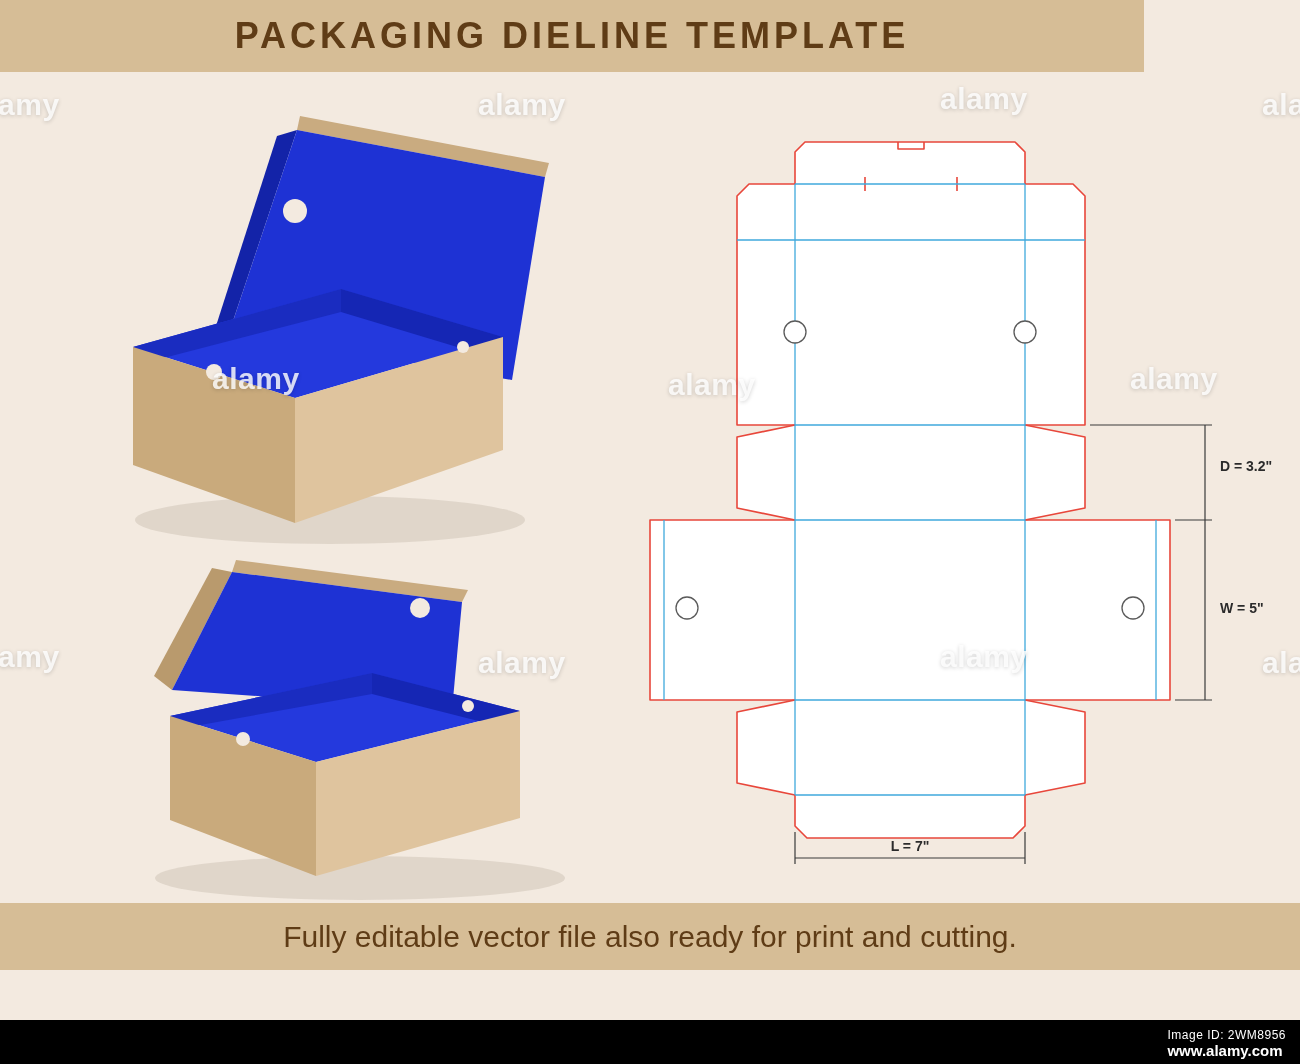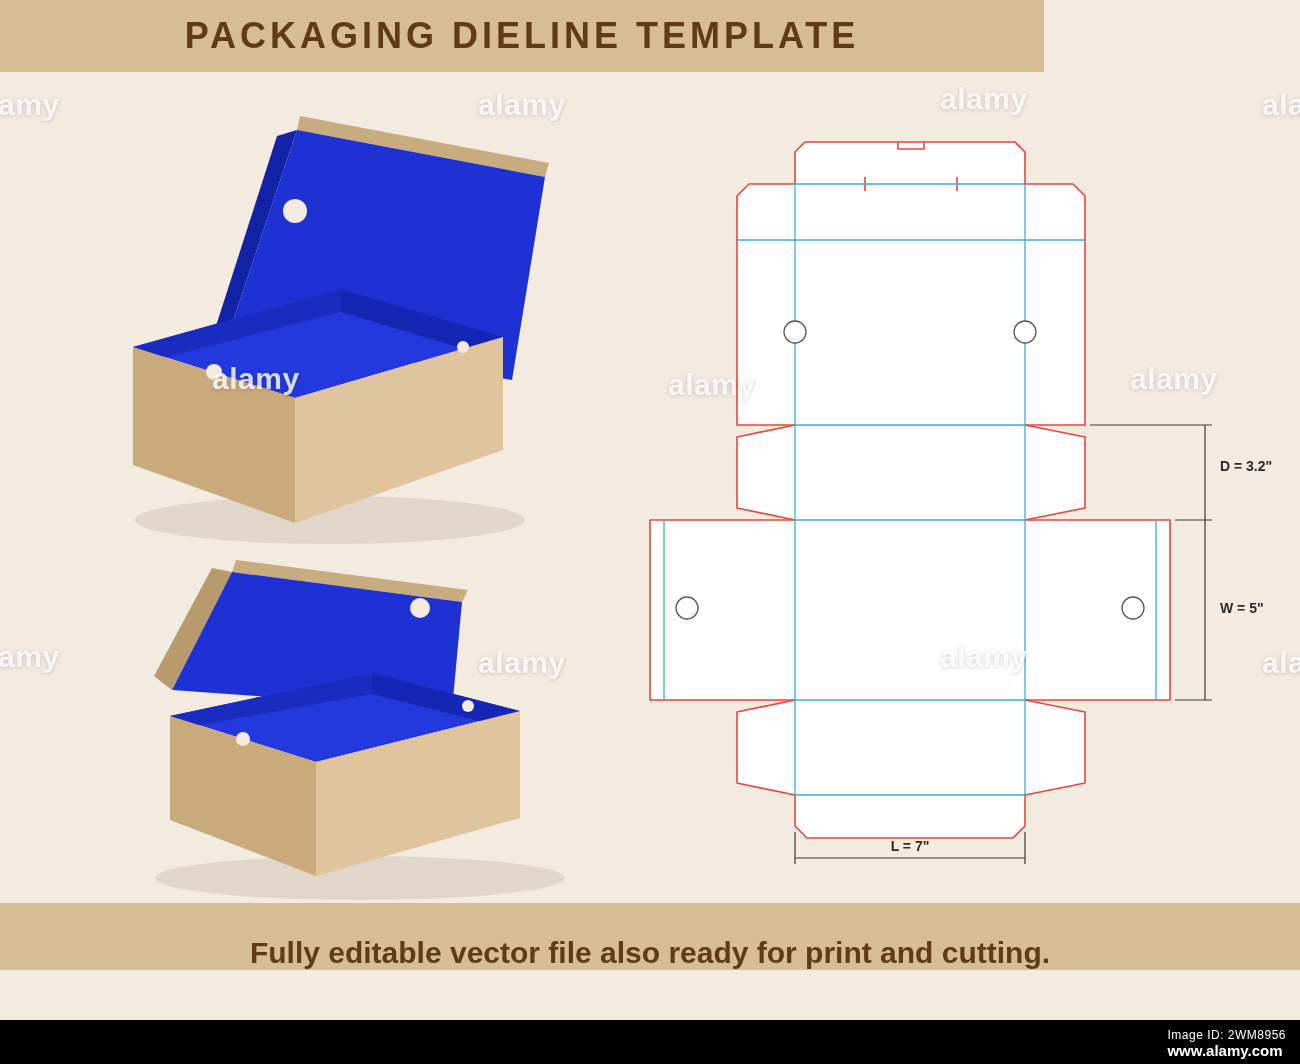--- a/index.html
+++ b/index.html
@@ -1,22 +1,22 @@
 <!DOCTYPE html>
 <html><head>
 <meta charset="utf-8">
 <style>
   html,body{margin:0;padding:0;background:#888;}
   .stage{position:relative;width:1300px;height:1064px;background:#f3eae0;overflow:hidden;
          font-family:"Liberation Sans",sans-serif;}
-  .topbar{position:absolute;left:0;top:0;width:1044px;height:72px;background:#d6bd96;}
+  .topbar{position:absolute;left:0;top:0;width:1144px;height:72px;background:#d6bd96;}
   .topbar h1{margin:0;line-height:72px;text-align:center;font-size:36px;font-weight:800;
              letter-spacing:4px;color:#5f3c16;}
   .taglinebar{position:absolute;left:0;top:903px;width:1300px;height:67px;background:#d6bd96;}
-  .taglinebar p{margin:16px;line-height:67px;text-align:center;font-size:30px;font-weight:bold;color:#5f3c16;}
+  .taglinebar p{margin:0;line-height:67px;text-align:center;font-size:30px;font-weight:normal;color:#5f3c16;}
   .alamybar{position:absolute;left:0;bottom:0;width:1300px;height:44px;background:#000;}
   .alamybar .right{position:absolute;right:14px;top:8px;text-align:left;color:#fff;}
   .alamybar .imgid{display:block;font-size:12px;letter-spacing:.5px;}
   .alamybar .site{display:block;font-size:15px;font-weight:bold;margin-top:0;}
   .scene{position:absolute;left:0;top:70px;width:1300px;height:835px;}
   .panel{fill:#ffffff;stroke:none;}
   .cut{fill:none;stroke:#e8473b;stroke-width:1.6;stroke-linejoin:round;}
   .fold{fill:none;stroke:#3fa9dc;stroke-width:1.3;}
   .hole{fill:#ffffff;stroke:#5a5a5a;stroke-width:1.3;}
   .dim{fill:none;stroke:#3a3a3a;stroke-width:1.2;}

